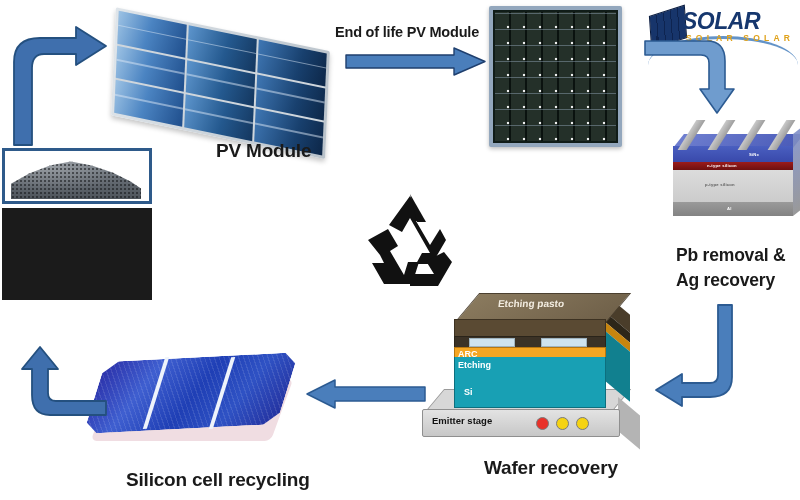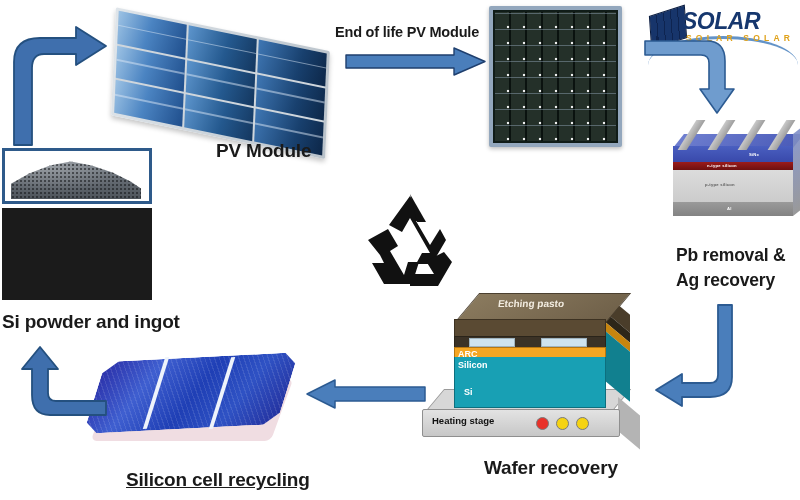--- a/index.html
+++ b/index.html
@@ -336,62 +336,61 @@
       <div class="wr-face f-brown"></div>
       <div class="wr-face f-arc">
         <div class="win" style="left:14px;width:44px;"></div>
         <div class="win" style="left:86px;width:44px;"></div>
       </div>
       <div class="wr-face f-emitter"></div>
       <div class="wr-face f-si"></div>
     </div>
 
     <div class="wr-lbl lbl-arc">ARC</div>
-    <div class="wr-lbl lbl-emitter">Silicon</div>
+    <div class="wr-lbl lbl-emitter">Etching</div>
     <div class="wr-lbl lbl-si">Si</div>
 
     <div class="wr-base"></div>
-    <div class="wr-heating-label">Heating stage</div>
+    <div class="wr-heating-label">Emitter stage</div>
     <div class="wr-leds">
       <div class="wr-led" style="background:#e8322a;"></div>
       <div class="wr-led" style="background:#f5d312;"></div>
       <div class="wr-led" style="background:#f5d312;"></div>
     </div>
   </div>
   <div class="caption" style="left:484px;top:456px;font-size:19px;">Wafer recovery</div>
 
   <div class="arrow" style="left:305px;top:378px;">
     <svg width="120" height="32" viewBox="0 0 120 32">
       <path d="M120,9 L30,9 L30,2 L2,16 L30,30 L30,23 L120,23 Z" fill="#4a7ebb" stroke="#2c5b92" stroke-width="1.5" stroke-linejoin="round"></path>
     </svg>
   </div>
 
   <div class="node" id="silicon-cell">
     <div class="pad"></div>
     <div class="wafer"></div>
     <div class="busbar" style="left:62px;"></div>
     <div class="busbar" style="left:128px;"></div>
   </div>
-  <div class="caption" style="left:126px;top:468px;font-size:19px;text-decoration:underline;">Silicon cell recycling</div>
+  <div class="caption" style="left:126px;top:468px;font-size:19px;">Silicon cell recycling</div>
 
   <div class="arrow" style="left:14px;top:345px;">
     <svg width="105" height="115" viewBox="0 0 105 115">
       <path d="M92,70 L36,70 Q18,70 18,50 L18,24 L8,24 L26,2 L44,24 L34,24 L34,48 Q34,56 42,56 L92,56 Z" fill="#3f6fad" stroke="#24507f" stroke-width="1.8" stroke-linejoin="round"></path>
     </svg>
   </div>
 
   <div class="node" id="si-powder">
     <div class="heap">
       <div class="grains"></div>
     </div>
   </div>
   <div class="node" id="si-ingot">
     <div class="chunks"></div>
   </div>
-  <div class="caption" style="left:2px;top:310px;font-size:19px;">Si powder and ingot</div>
 
   <div class="arrow" style="left:14px;top:22px;">
     <svg width="100" height="125" viewBox="0 0 100 125">
       <path d="M0,123 L0,40 Q0,16 26,16 L62,16 L62,5 L92,24 L62,43 L62,32 L30,32 Q18,32 18,46 L18,123 Z" fill="#3f6fad" stroke="#24507f" stroke-width="1.8" stroke-linejoin="round"></path>
     </svg>
   </div>
 
 </div>
 
 </body></html>

